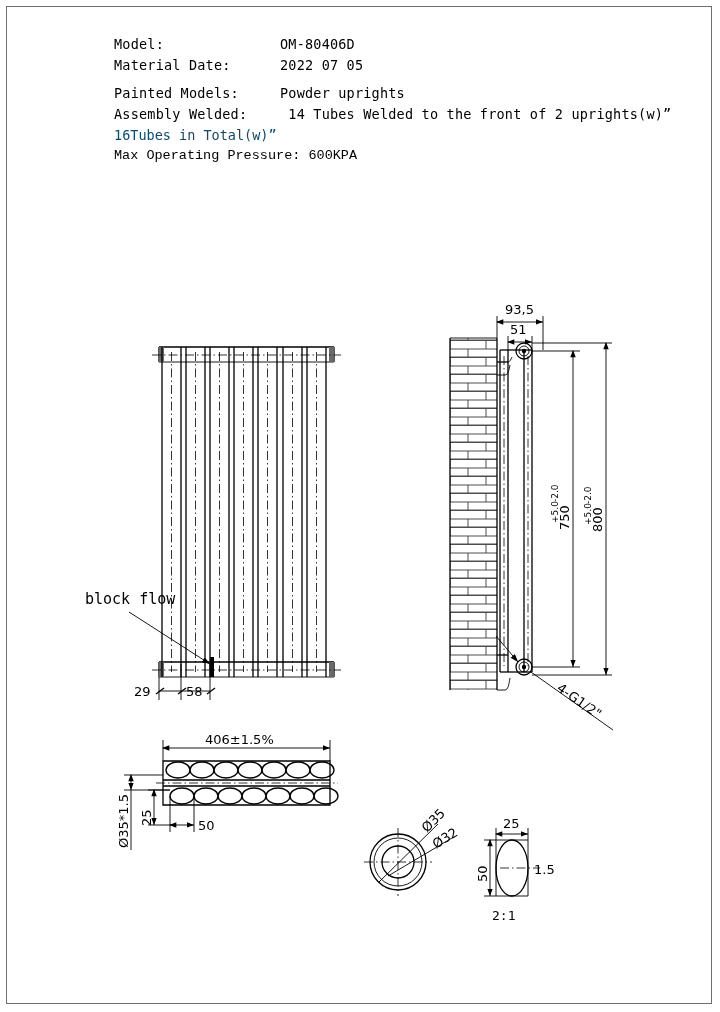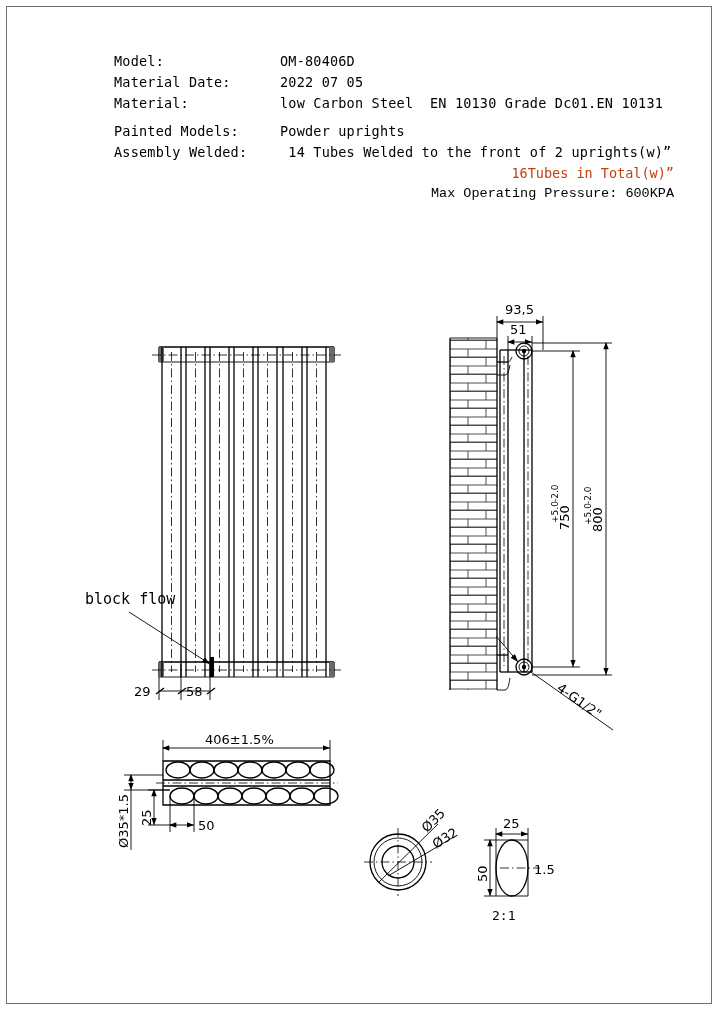--- a/index.html
+++ b/index.html
@@ -24,23 +24,22 @@
     top: 6px;
     width: 706px;
     height: 998px;
     border: 1px solid #6e6e6e;
     box-sizing: border-box;
   }
   
   #spec {
     position: absolute;
     left: 114px;
-    top: 53px;
+    top: 36px;
     width: 560px;
-    text-align: right;
   }
   .spec-row {
     position: relative;
     height: 21px;
     white-space: pre;
     font-family: "DejaVu Sans Mono", monospace;
     font-size: 13.5px;
     color: #000000;
     letter-spacing: 0.2px;
   }
@@ -53,21 +52,21 @@
     position: absolute;
     left: 166px;
     top: 0;
   }
   .spec-cont {
     position: relative;
     height: 21px;
     white-space: pre;
     font-family: "DejaVu Sans Mono", monospace;
     font-size: 13.5px;
-    color: #c2410c;
+    color: #0c4a6e;
   }
   .spec-full {
     position: relative;
     height: 21px;
     white-space: pre;
     font-family: Liberation Mono, monospace;
     font-size: 13.5px;
     color: #000000;
   }
   .gap-row { height: 7px; }
@@ -124,24 +123,20 @@
       <span class="spec-label">Model:</span>
       <span class="spec-value">OM-80406D</span>
     </div>
 
 
     <div class="spec-row">
       <span class="spec-label">Material Date:</span>
       <span class="spec-value">2022 07 05</span>
     </div>
 
-    <div class="spec-row">
-      <span class="spec-label">Material:</span>
-      <span class="spec-value">low Carbon Steel  EN 10130 Grade Dc01.EN 10131</span>
-    </div>
 
     <div class="gap-row"></div>
 
     <div class="spec-row">
       <span class="spec-label">Painted Models:</span>
       <span class="spec-value">Powder uprights</span>
     </div>
 
     <div class="spec-row">
       <span class="spec-label">Assembly Welded:</span>

